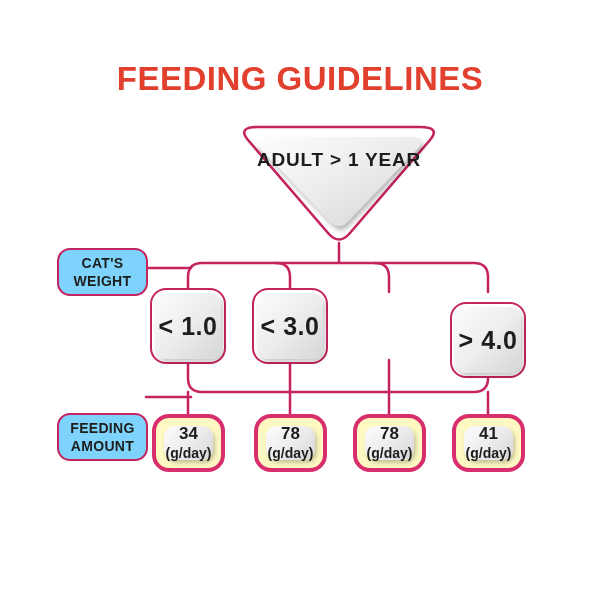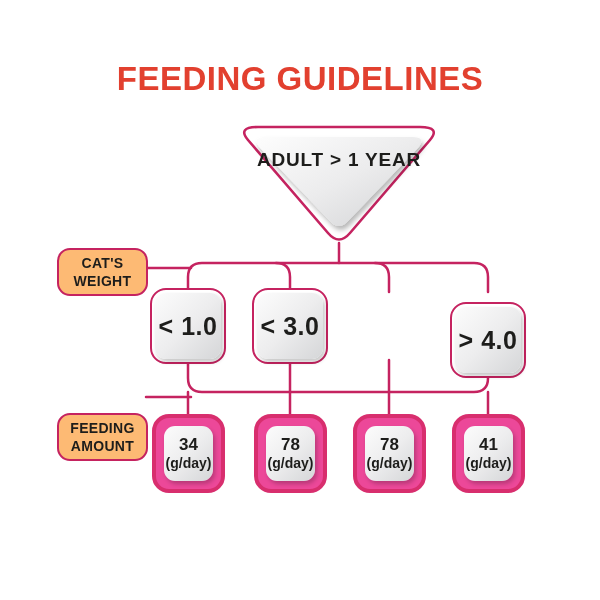--- a/index.html
+++ b/index.html
@@ -33,42 +33,42 @@
   .overlay{ position:absolute; inset:0; z-index:2; }
 
   .root-label{
     position:absolute; left:239px; top:149px; width:200px;
     text-align:center;
     font-size:19px; font-weight:bold; letter-spacing:.8px;
     color:var(--text-dark);
   }
   .branch-label{
     position:absolute; width:91px; height:48px;
-    background:#fdba74;
+    background:#7dd3fc;
     border:2.5px solid var(--line-pink);
     border-radius:13px;
     display:flex; align-items:center; justify-content:center;
     text-align:center;
     font-size:14px; font-weight:bold; line-height:1.3; letter-spacing:.3px;
     color:var(--text-dark);
     white-space:pre-line;
   }
   #label-weight{ left:57px; top:248px; }
   #label-amount{ left:57px; top:373px;margin-top:40px; }
 
   .wnode{
     position:absolute; top:288px; width:76px; height:76px;
     background:#fff;
     border:2.5px solid var(--line-pink);
     border-radius:16px;
     padding:3px;
   }
   .anode{
-    position:absolute; top:414px; width:73px; height:79px;
-    background:#ec4899;
+    position:absolute; top:414px; width:73px; height:58px;
+    background:#fef9c3;
     border:4.5px solid var(--thick-pink);
     border-radius:17px;
     padding:8px;
   }
   .node-fill{
     width:100%; height:100%;
     border-radius:11px;
     background:linear-gradient(135deg,#fcfcfc 0%,#ededee 50%,#d5d6d8 100%);
     box-shadow:2px 3px 4px rgba(0,0,0,.22);
     display:flex; flex-direction:column; align-items:center; justify-content:center;

